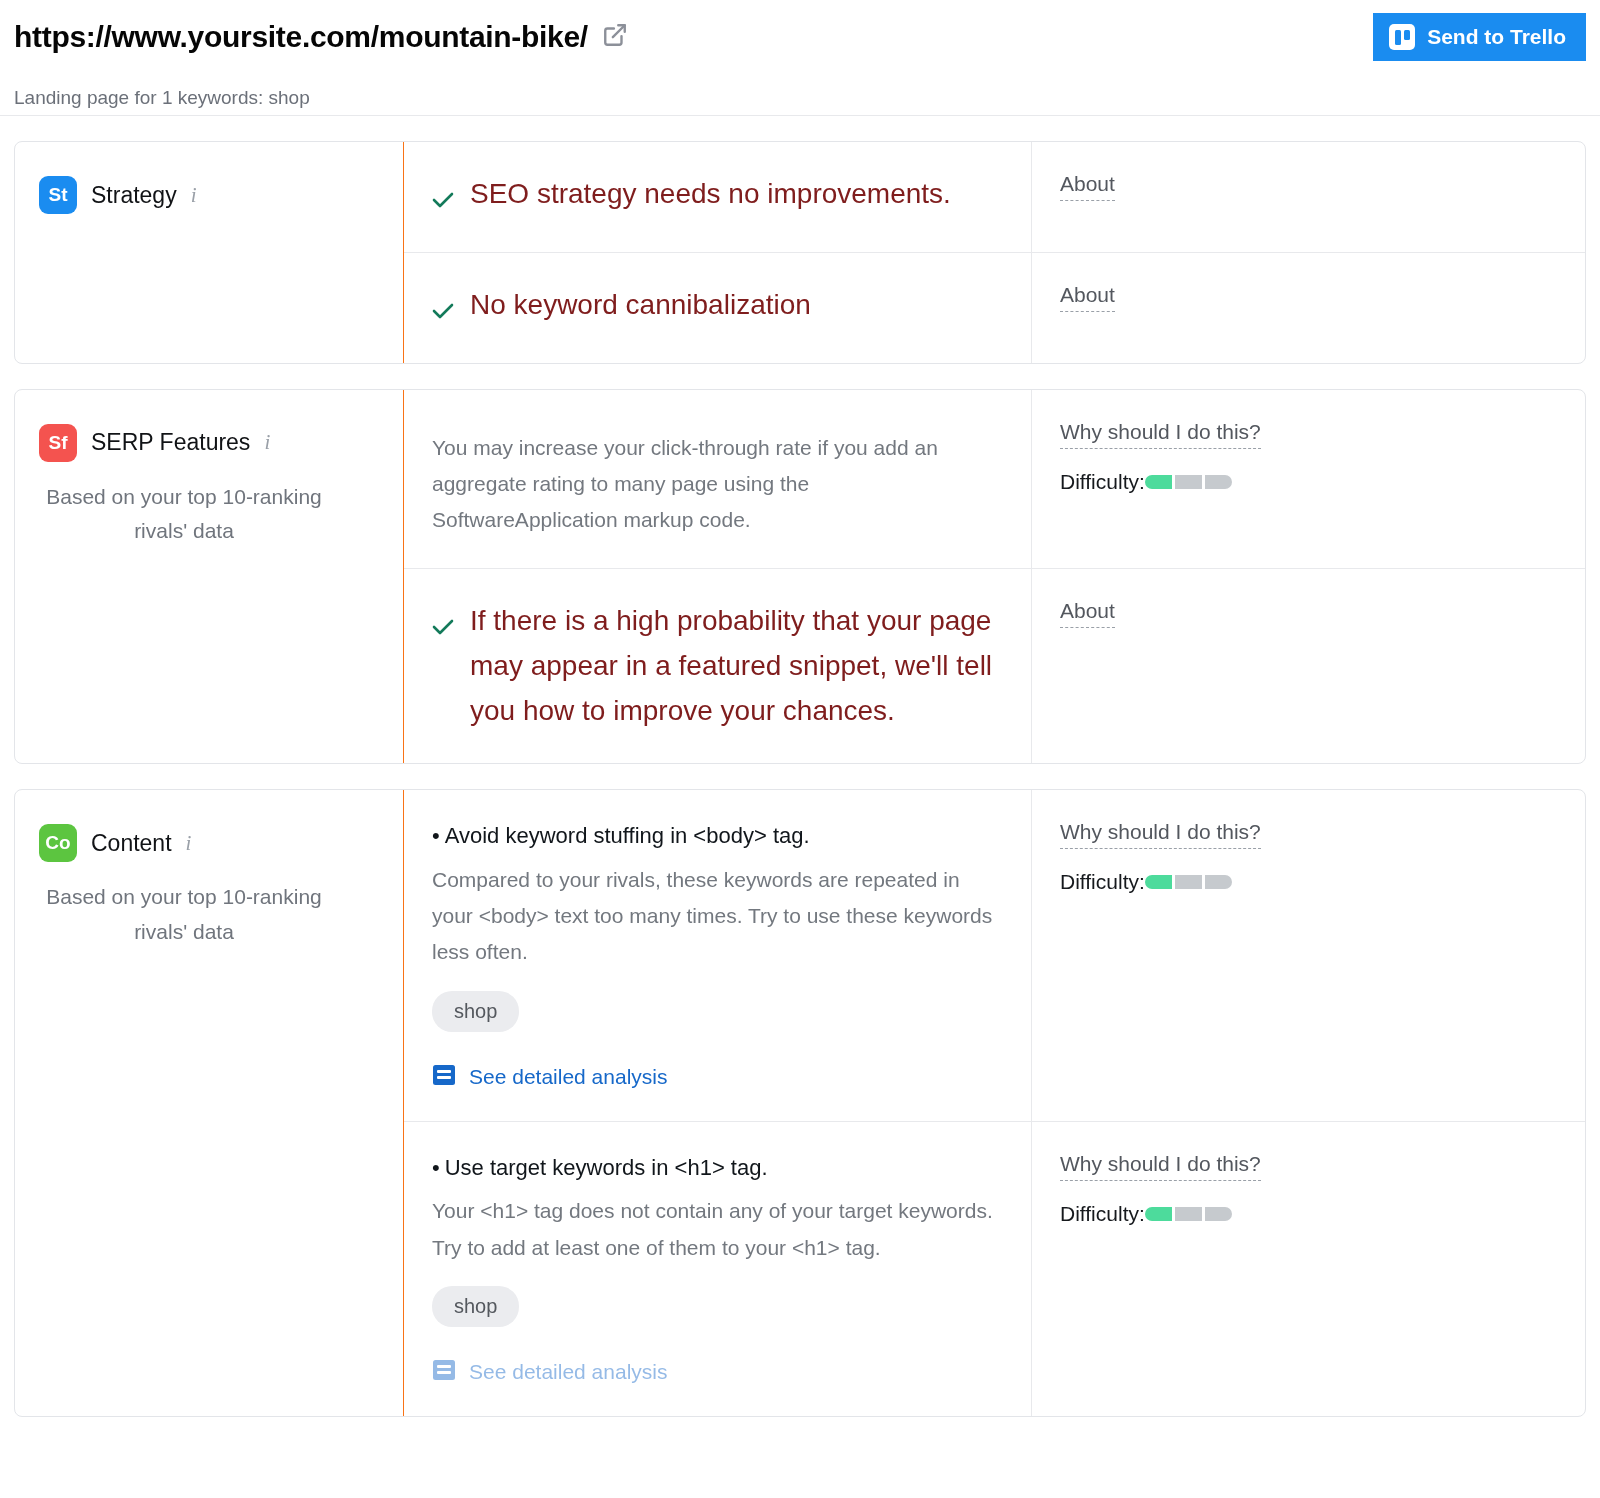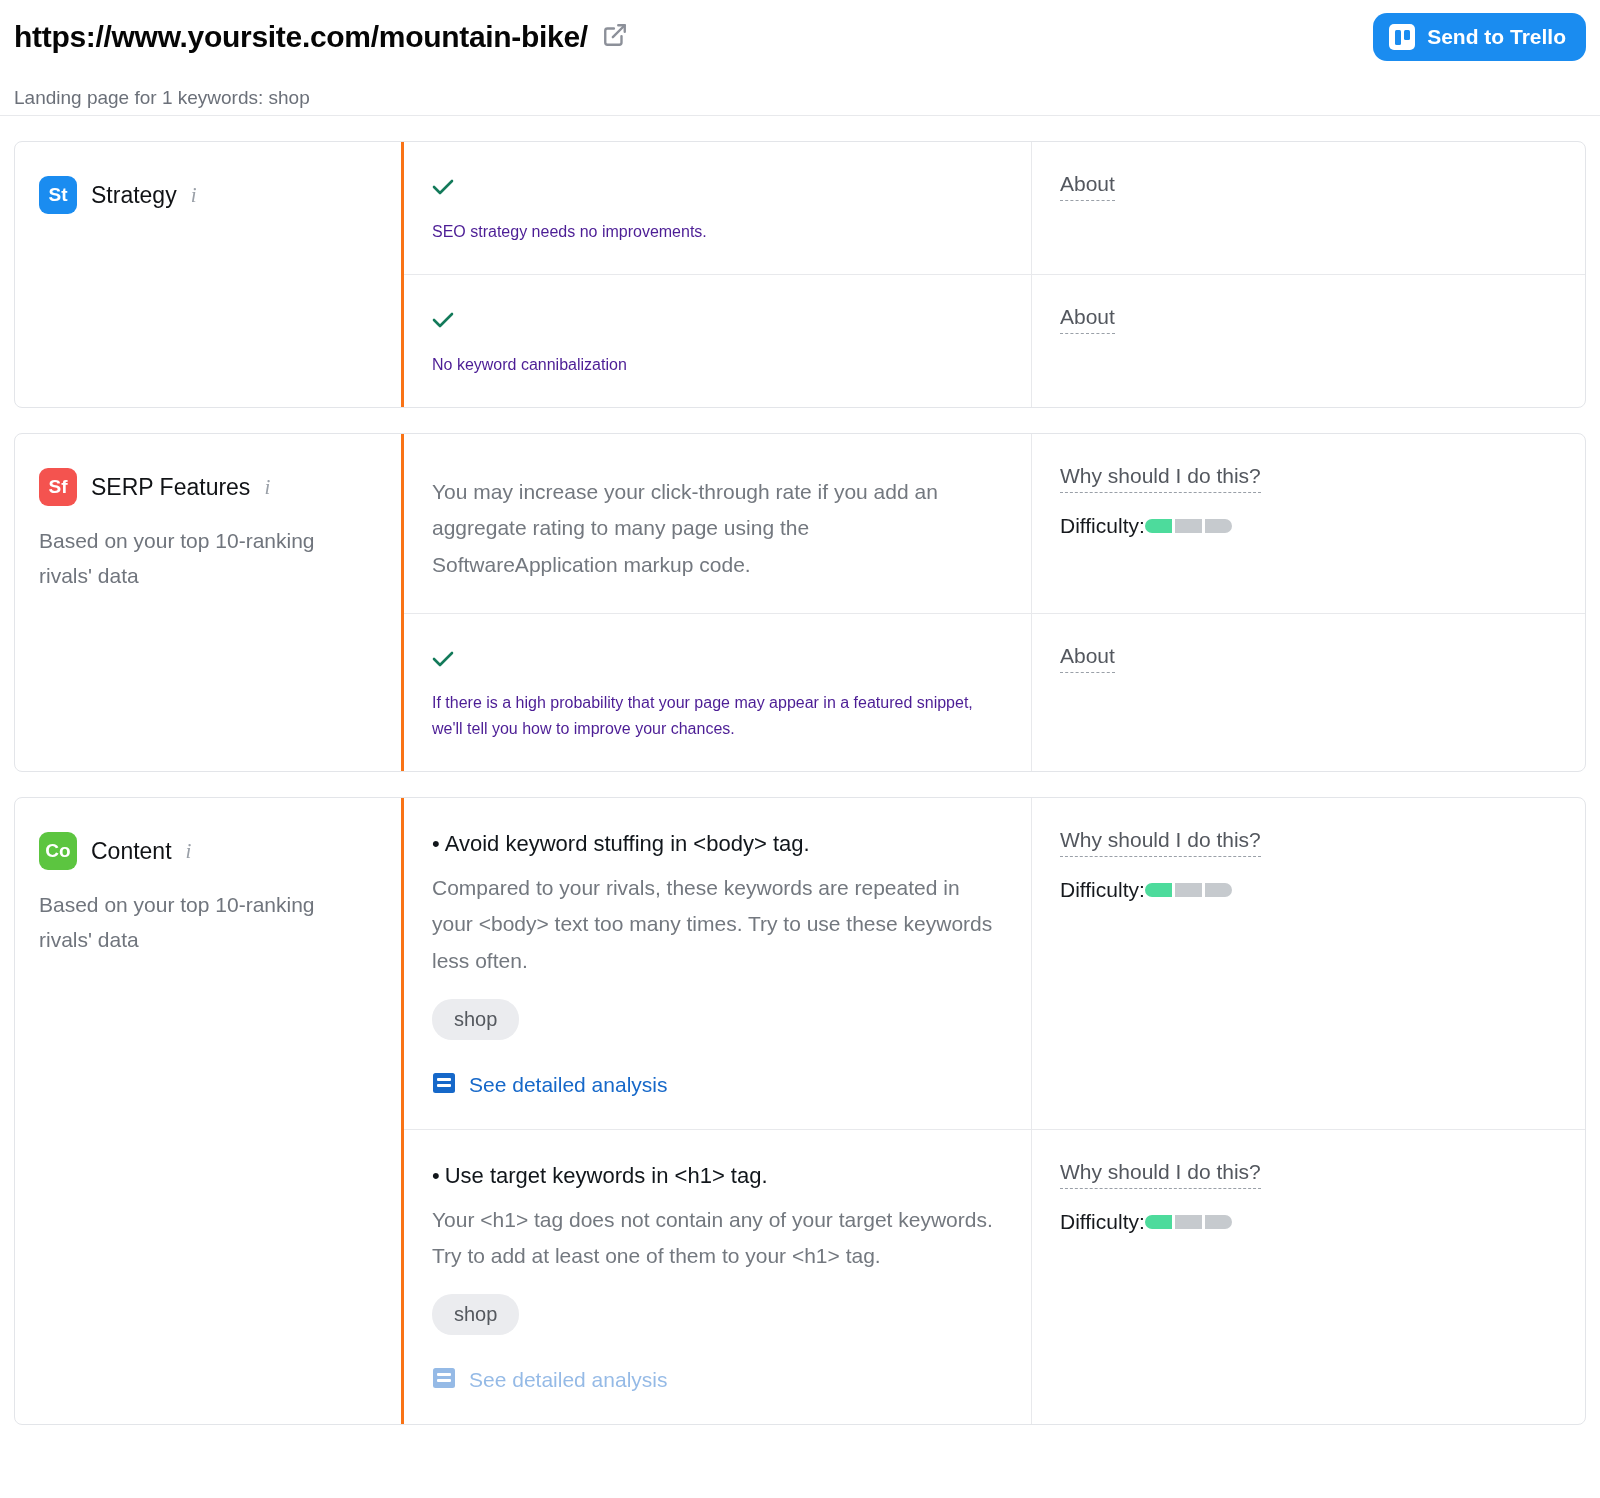--- a/index.html
+++ b/index.html
@@ -39,21 +39,21 @@
   }
   .trello-btn {
     position: absolute;
     top: 13px;
     right: 14px;
     display: flex;
     align-items: center;
     gap: 12px;
     background: #1a8cf0;
     border: none;
-    border-radius: 14px;
+    border-radius: 0;
     padding: 12px 20px 12px 16px;
     cursor: pointer;
     height: 48px;
   }
   .trello-label {
     color: #ffffff;
     font-size: 21px;
     font-weight: bold;
     white-space: nowrap;
   }
@@ -78,21 +78,22 @@
     border-radius: 8px;
     background: #fff;
     margin-bottom: 25px;
     display: flex;
     overflow: hidden;
   }
   .cat-col {
     width: 389px;
     flex-shrink: 0;
     padding: 34px 30px 30px 24px;
-    border-right: 3px solid #f97316;
+    border-right: 1px solid #f97316;
+    text-align: center;
   }
   .cat-head { display: flex; align-items: center; gap: 14px; }
   .cat-badge {
     width: 38px; height: 38px;
     border-radius: 9px;
     color: #fff;
     font-size: 19px;
     font-weight: bold;
     display: flex; align-items: center; justify-content: center;
     flex-shrink: 0;
@@ -124,24 +125,23 @@
     width: 628px;
     flex-shrink: 0;
     padding: 30px 36px 30px 28px;
     border-right: 1px solid #e8e9ec;
   }
   .issue-side { flex: 1; padding: 30px 28px; }
 
   .ok-line {
     display: flex;
     gap: 16px;
-    color: #4c1d95;
-    font-size: 16px;
+    color: #7f1d1d;
+    font-size: 28px;
     line-height: 1.6;
-    flex-direction: column;
   }
   .check-icon { flex-shrink: 0; margin-top: 5px; }
 
   .issue-title {
     font-size: 22px;
     color: #11161b;
     line-height: 1.45;
   }
   .issue-title .bullet { margin-right: 5px; }
   .issue-desc {

